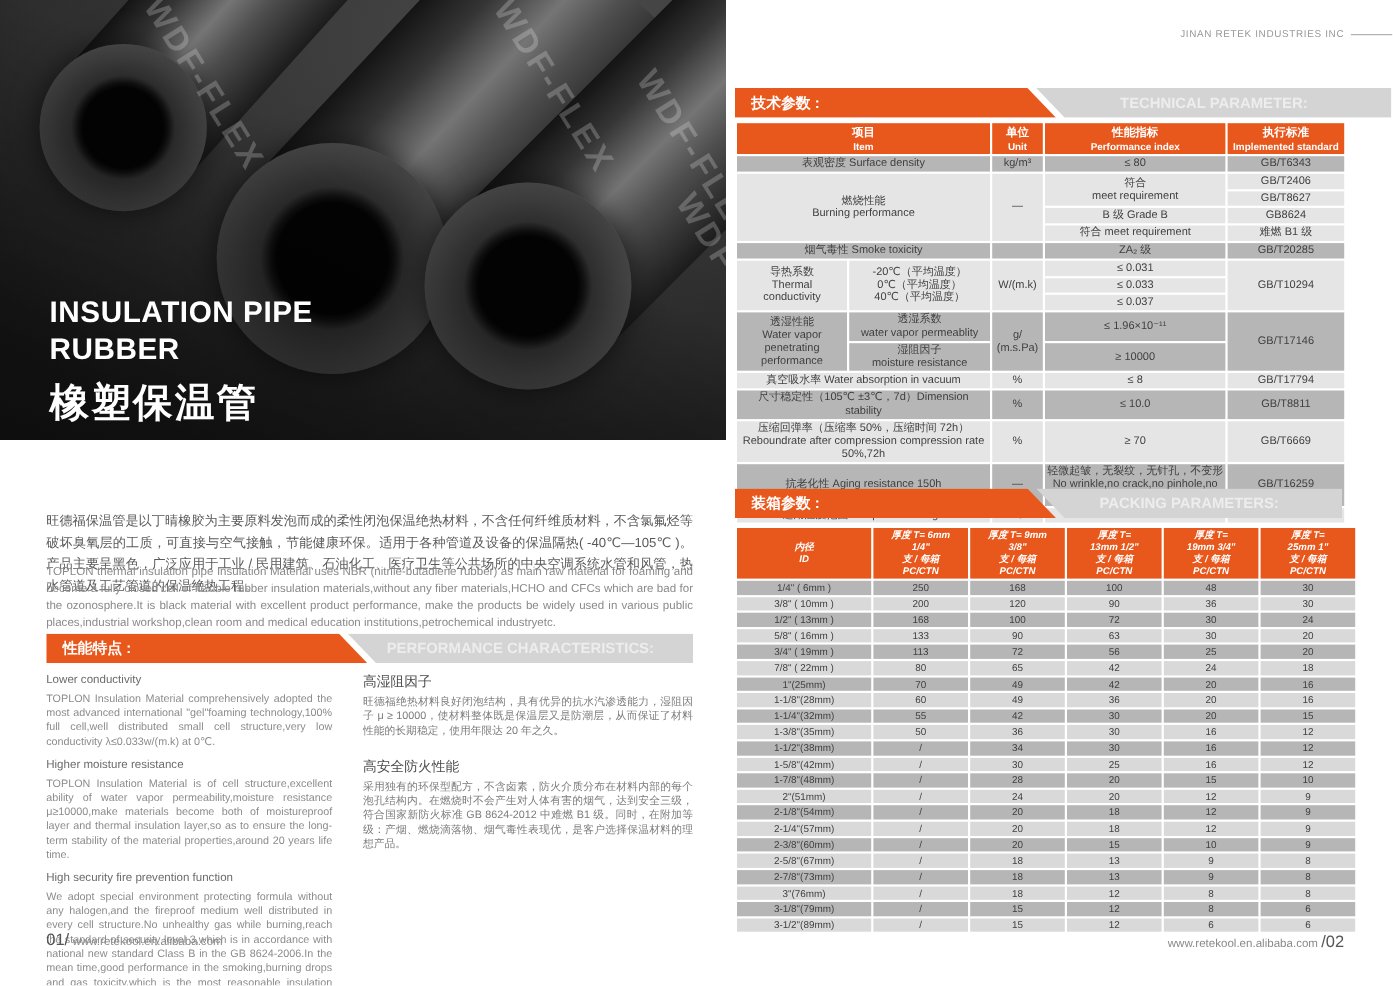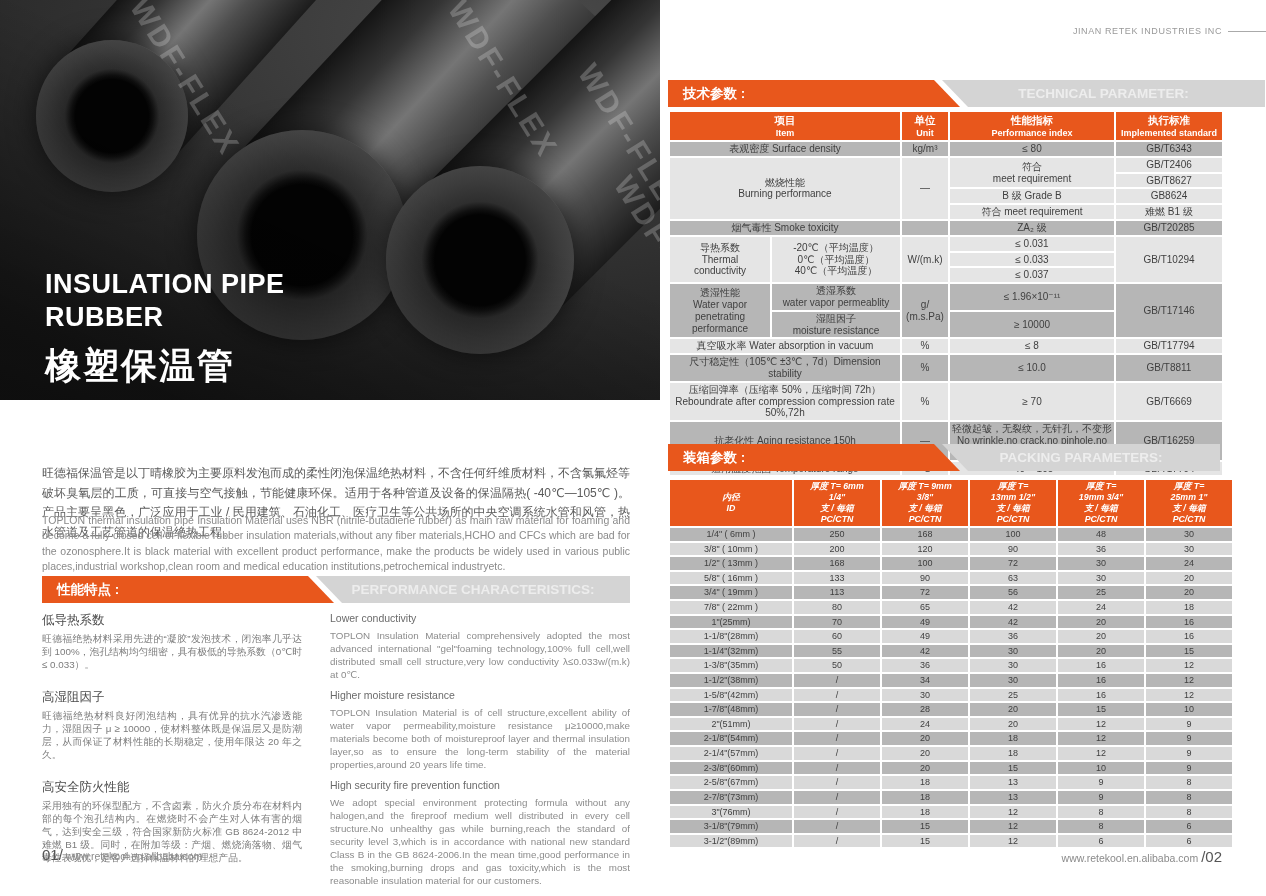--- a/index.html
+++ b/index.html
@@ -479,24 +479,20 @@
 
   <p class="intro-cn">旺德福保温管是以丁晴橡胶为主要原料发泡而成的柔性闭泡保温绝热材料，不含任何纤维质材料，不含氯氟烃等破坏臭氧层的工质，可直接与空气接触，节能健康环保。适用于各种管道及设备的保温隔热( -40℃—105℃ )。产品主要呈黑色，广泛应用于工业 / 民用建筑、石油化工、医疗卫生等公共场所的中央空调系统水管和风管，热水管道及工艺管道的保温绝热工程。</p>
   <p class="intro-en">TOPLON thermal insulation pipe Insulation Material uses NBR (nitrile-butadiene rubber) as main raw material for foaming and become a fully closed cell of flexible rubber insulation materials,without any fiber materials,HCHO and CFCs which are bad for the ozonosphere.It is black material with excellent product performance, make the products be widely used in various public places,industrial workshop,clean room and medical education institutions,petrochemical industryetc.</p>
 
   <div class="banner" style="left:42px;top:576px;width:588px;">
     <div class="orange">性能特点 :</div>
     <div class="gray">PERFORMANCE CHARACTERISTICS:</div>
   </div>
 
   <div class="perf-grid">
-    <div>
-      <h3 class="pc-title">低导热系数</h3>
-      <p class="pc-body">旺德福绝热材料采用先进的“凝胶”发泡技术，闭泡率几乎达到 100%，泡孔结构均匀细密，具有极低的导热系数（0℃时≤ 0.033）。</p>
-    </div>
     <div>
       <h3 class="pe-title">Lower conductivity</h3>
       <p class="pe-body">TOPLON Insulation Material comprehensively adopted the most advanced international "gel"foaming technology,100% full cell,well distributed small cell structure,very low conductivity λ≤0.033w/(m.k) at 0℃.</p>
     </div>
     <div>
       <h3 class="pc-title">高湿阻因子</h3>
       <p class="pc-body">旺德福绝热材料良好闭泡结构，具有优异的抗水汽渗透能力，湿阻因子 μ ≥ 10000，使材料整体既是保温层又是防潮层，从而保证了材料性能的长期稳定，使用年限达 20 年之久。</p>
     </div>
     <div>
       <h3 class="pe-title">Higher moisture resistance</h3>

